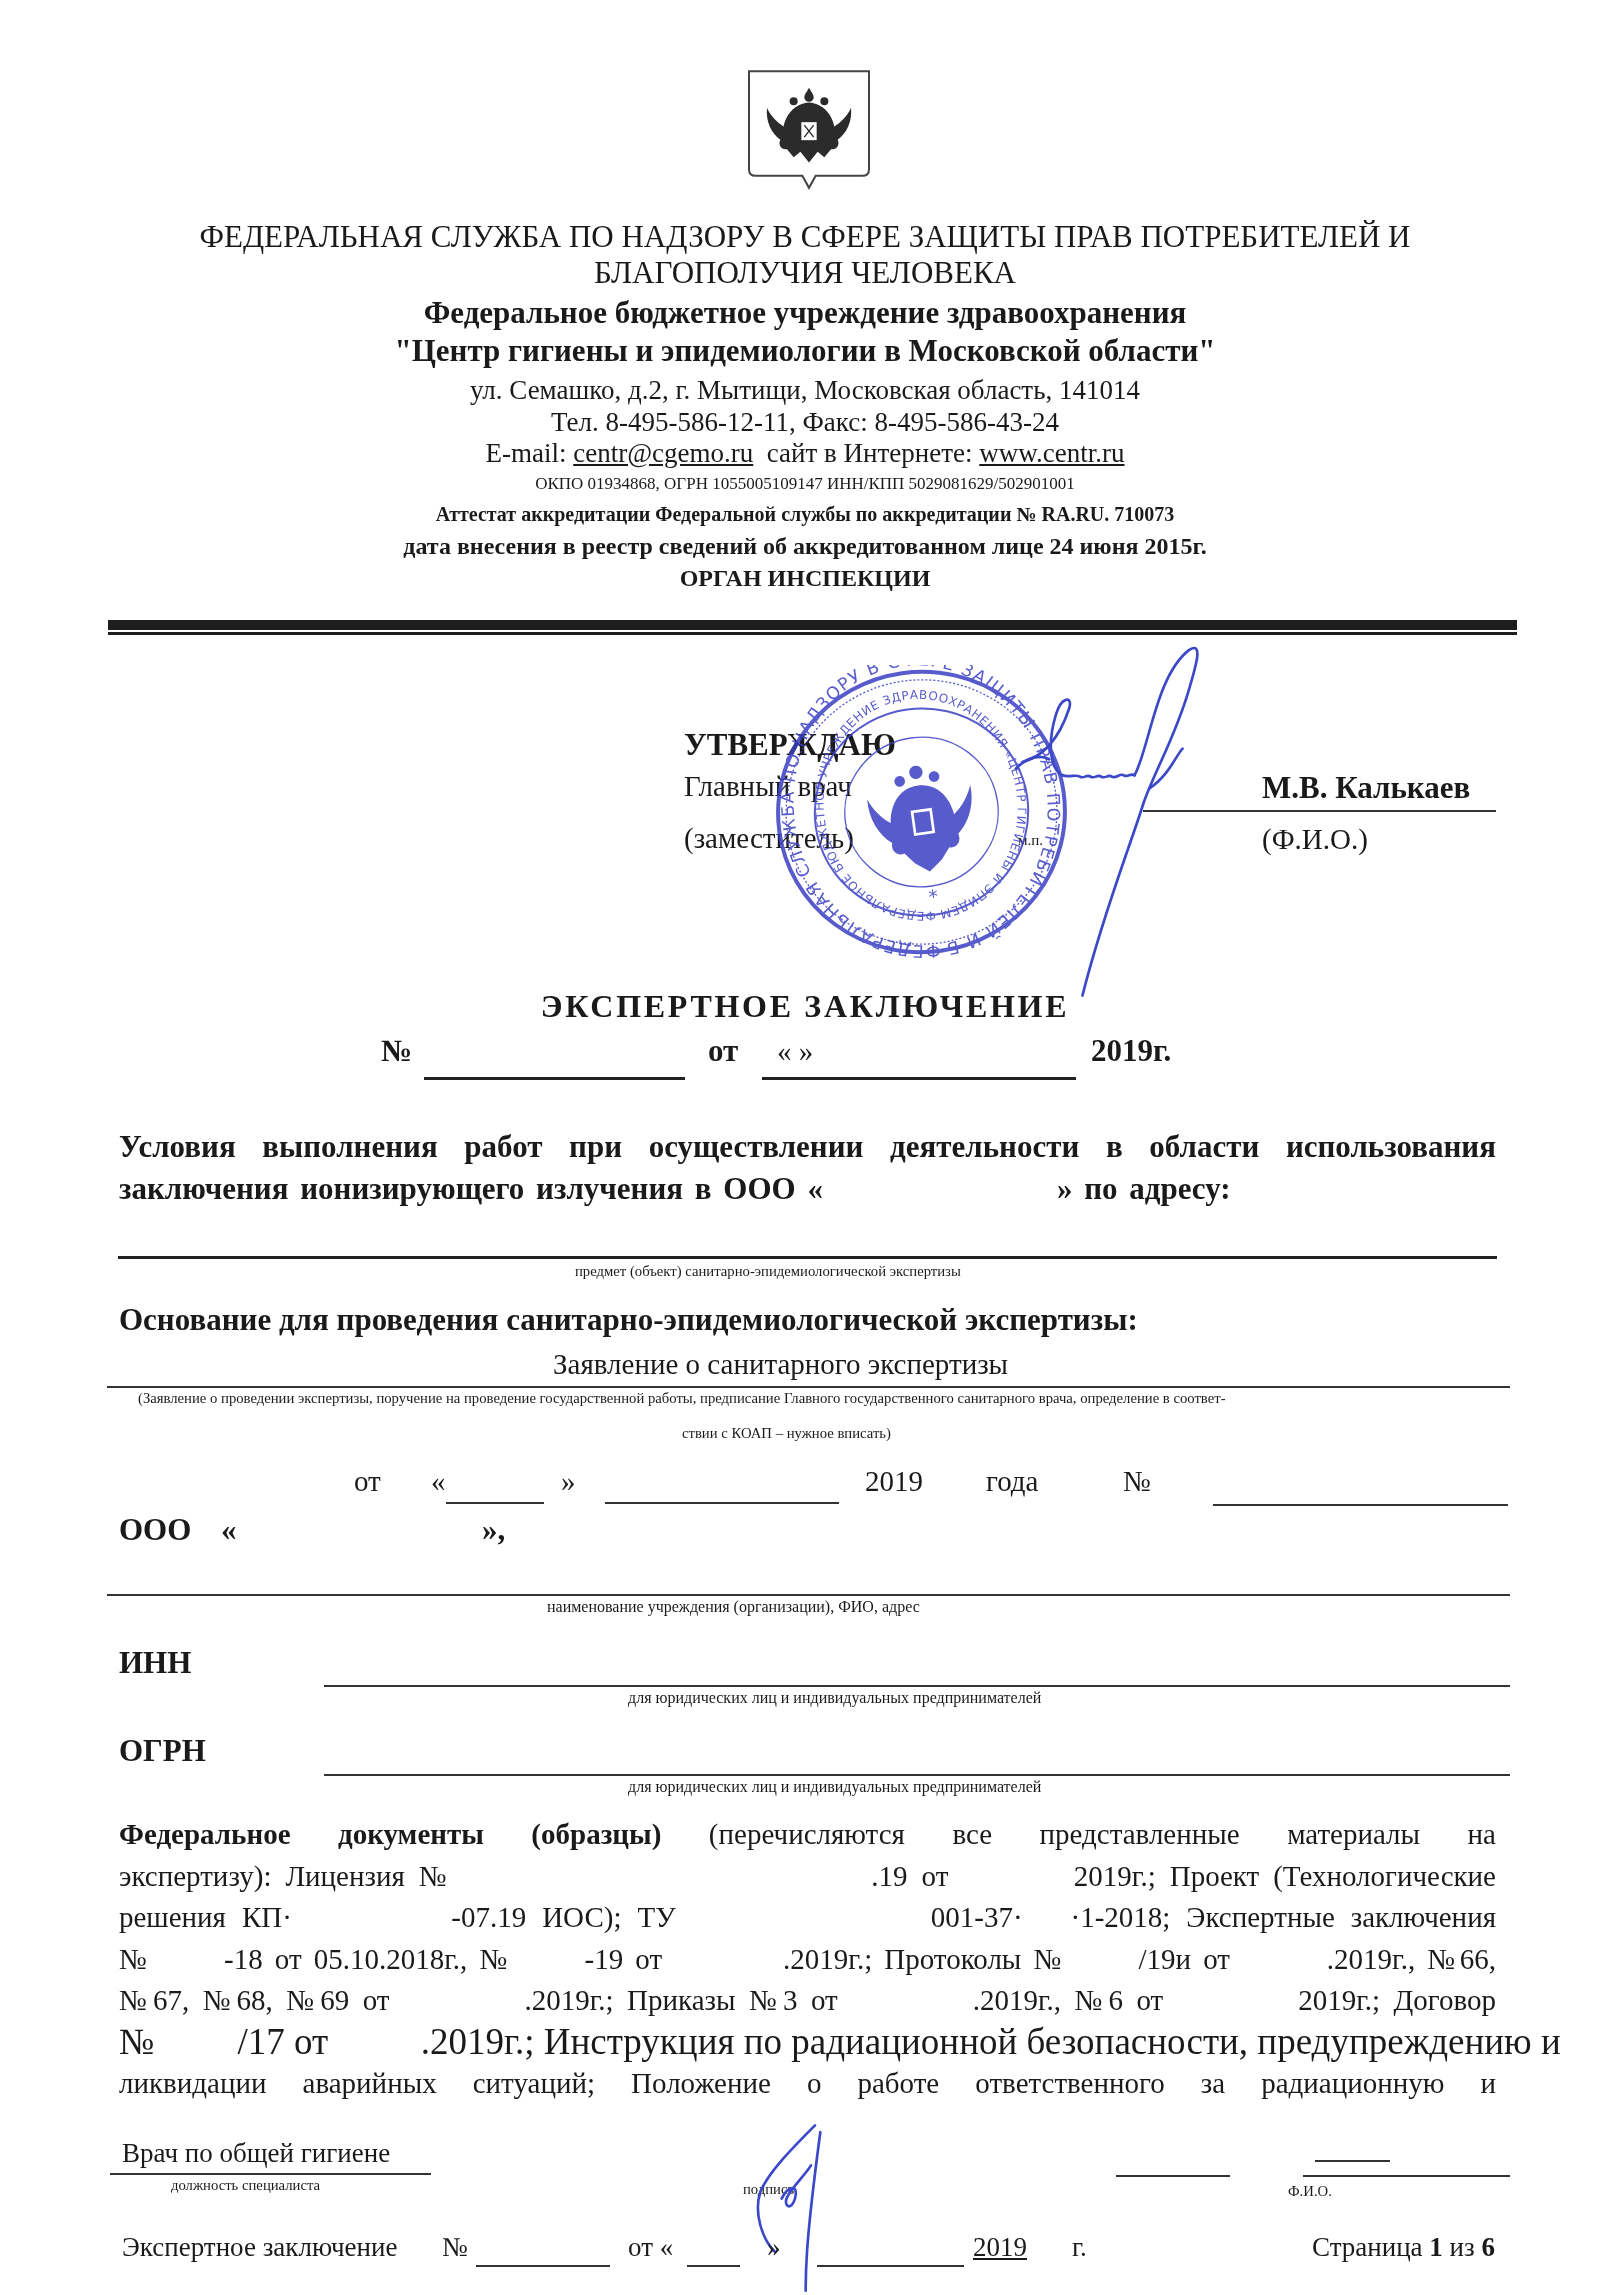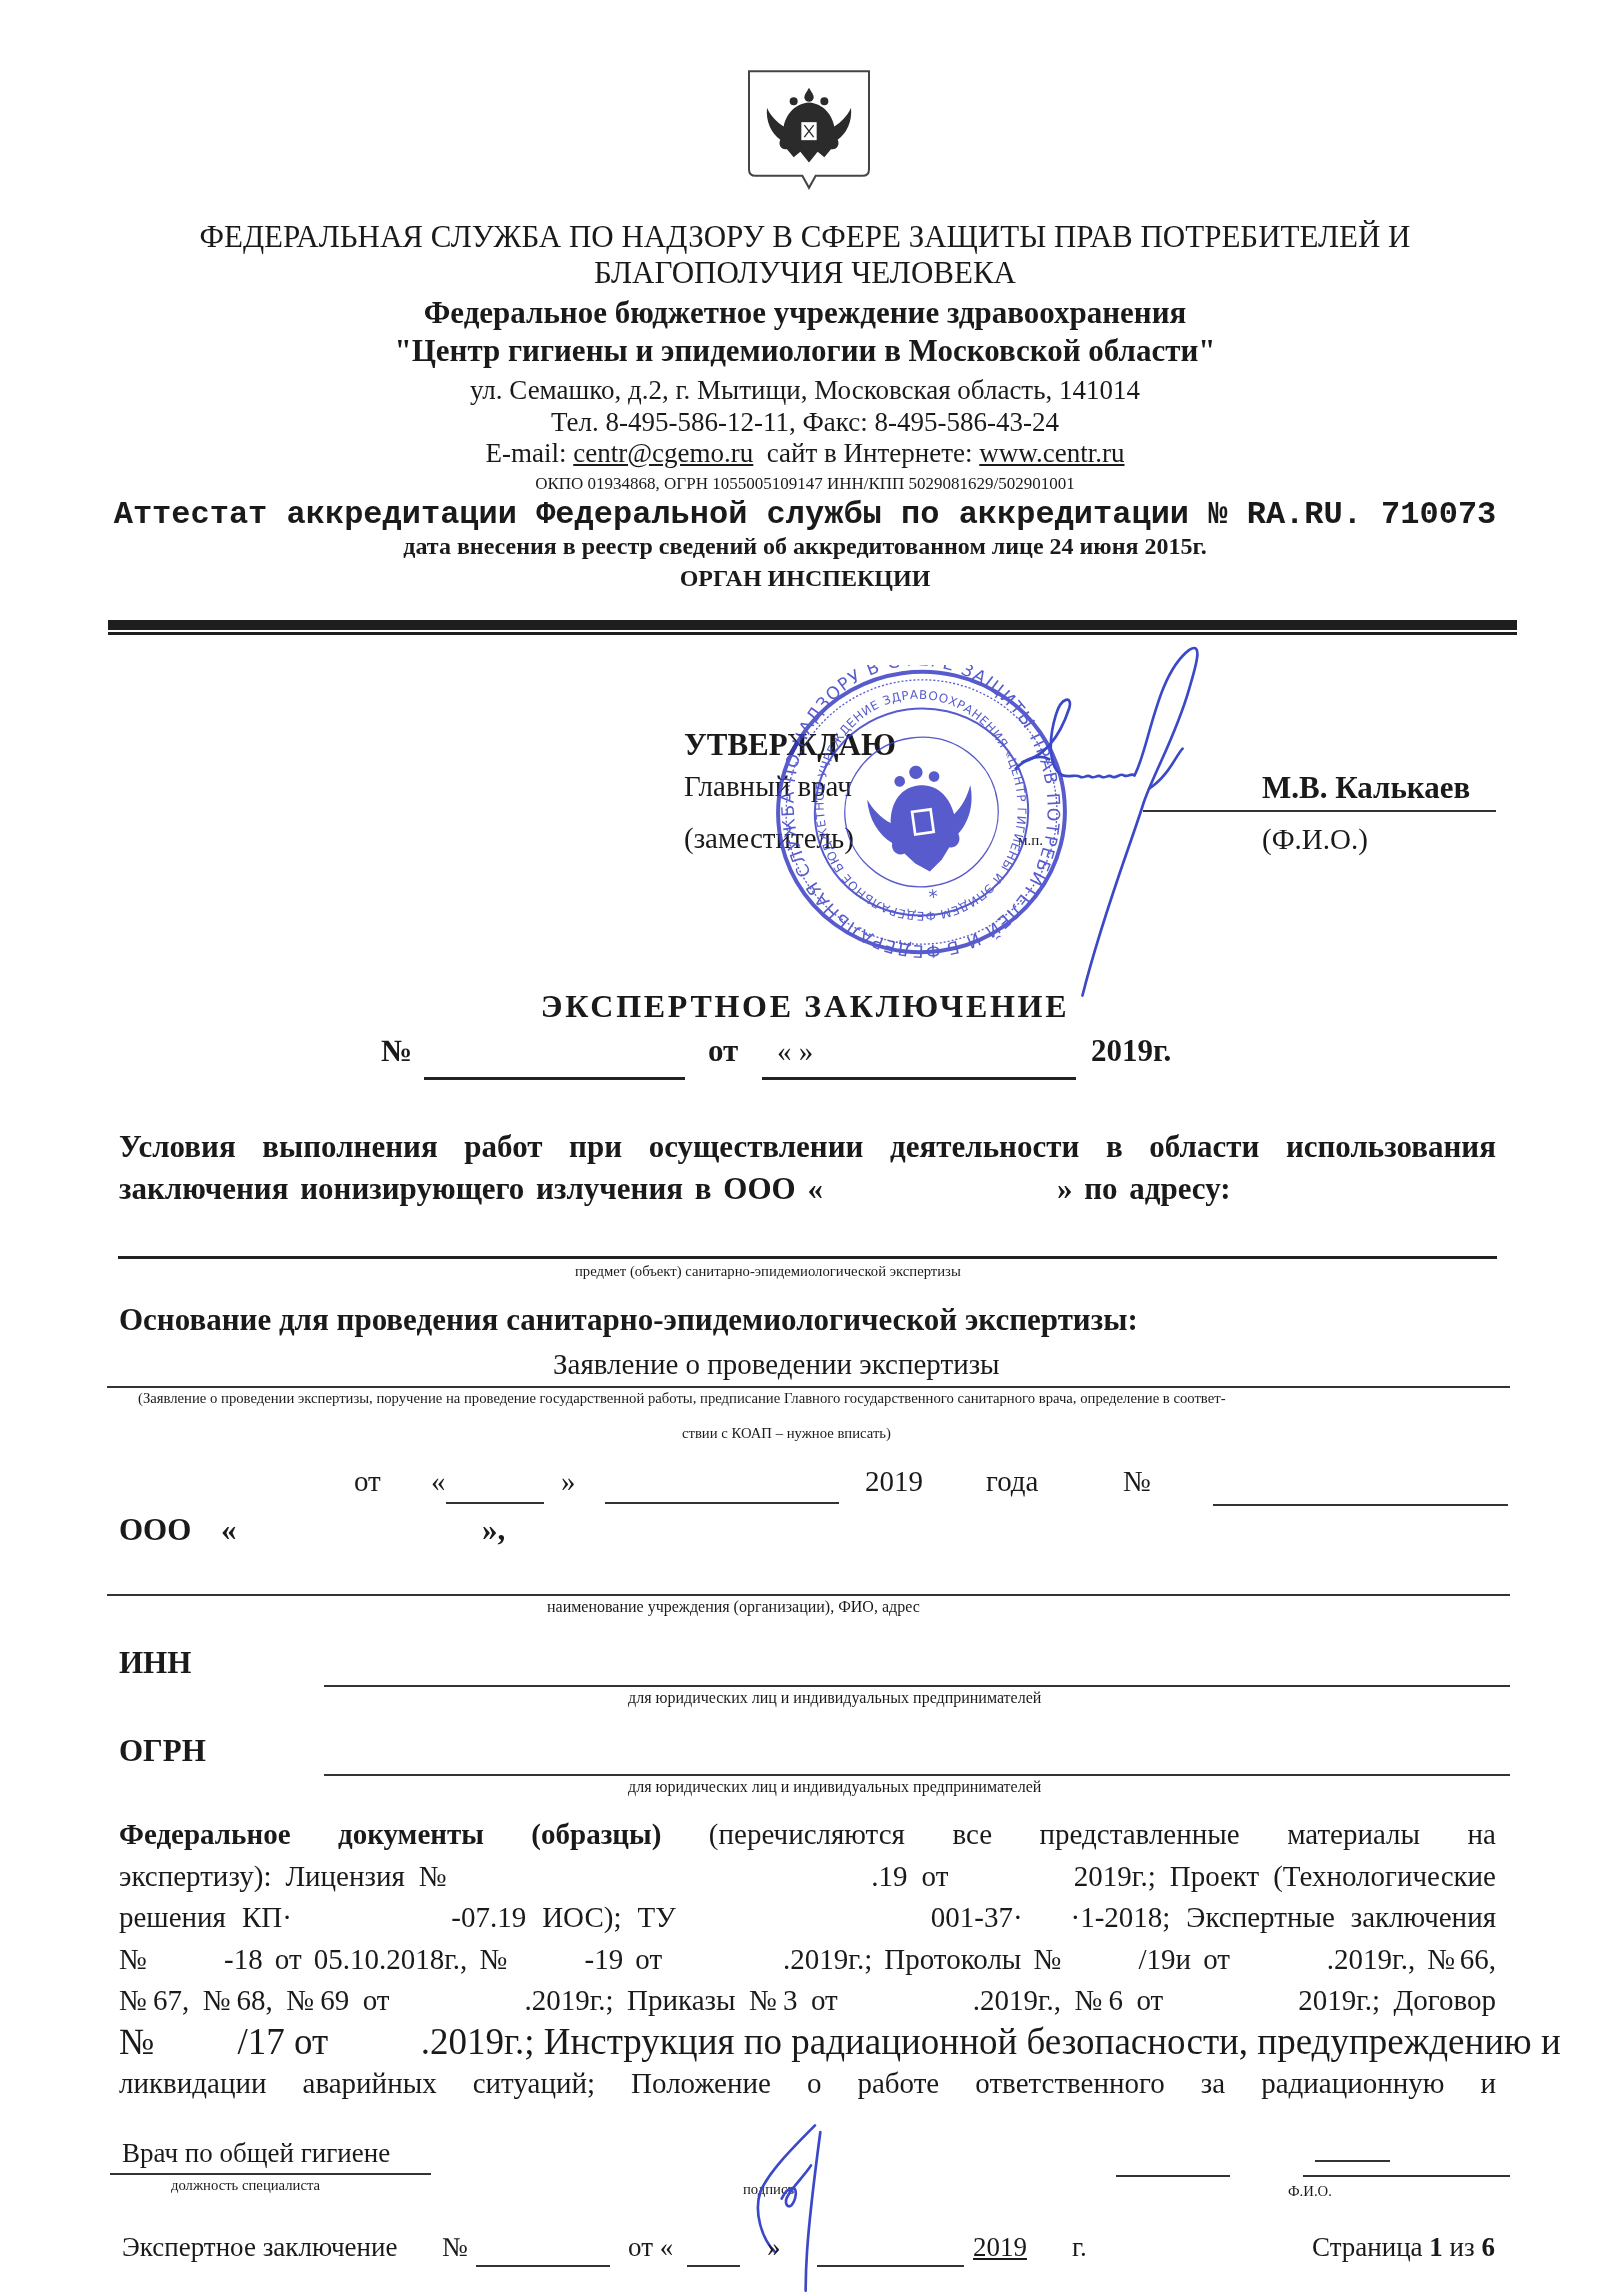--- a/index.html
+++ b/index.html
@@ -43,21 +43,21 @@
 <div class="abs hdr t44 b" style="top:333px;">"Центр гигиены и эпидемиологии в Московской области"</div>
 <div class="abs hdr t38" style="top:374px;">ул. Семашко, д.2, г. Мытищи, Московская область, 141014</div>
 <div class="abs hdr t38" style="top:406px;">Тел. 8-495-586-12-11, Факс: 8-495-586-43-24</div>
 <div class="abs hdr t38" style="top:437px;">
   <span>E-mail:</span>
   <a class="lnk">centr@cgemo.ru</a>&nbsp;
   <span>сайт в Интернете:</span>
   <a class="lnk">www.centr.ru</a>
 </div>
 <div class="abs hdr" style="top:469px;font-size:17px;line-height:29px;">ОКПО 01934868, ОГРН 1055005109147 ИНН/КПП 5029081629/502901001</div>
-<div class="abs hdr b" style="top:499px;font-size:32px;line-height:31px;font-family:Liberation Mono, monospace;">Аттестат аккредитации Федеральной службы по аккредитации № RA.RU. 710073</div>
+<div class="abs hdr b" style="top:499px;font-size:20px;line-height:31px;">Аттестат аккредитации Федеральной службы по аккредитации № RA.RU. 710073</div>
 <div class="abs hdr b" style="top:531px;font-size:24px;line-height:31px;">дата внесения в реестр сведений об аккредитованном лице 24 июня 2015г.</div>
 <div class="abs hdr b" style="top:563px;font-size:24px;line-height:31px;">ОРГАН ИНСПЕКЦИИ</div>
 
 <div class="abs" style="left:108px;top:620px;width:1409px;height:10px;background:#1e1e1e;"></div>
 <div class="abs" style="left:108px;top:632px;width:1409px;height:2.7px;background:#1e1e1e;"></div>
 
 <div class="abs b" style="left:684px;top:727px;font-size:31px;line-height:36px;">УТВЕРЖДАЮ</div>
 <div class="abs" style="left:684px;top:769px;font-size:29px;line-height:35px;">Главный врач</div>
 <div class="abs" style="left:684px;top:821px;font-size:29px;line-height:35px;">(заместитель)</div>
 <div class="abs" style="left:1018px;top:826px;font-size:15px;line-height:28px;">м.п.</div>
@@ -114,21 +114,21 @@
 <div class="abs b" style="left:1091px;top:1033px;font-size:31px;line-height:36px;">2019г.</div>
 
 <div class="abs b just" style="left:119px;top:1129px;width:1377px;font-size:31px;line-height:36px;">Условия выполнения работ при осуществлении деятельности в области использования</div>
 <div class="abs b" style="left:119px;top:1171px;font-size:31px;line-height:36px;word-spacing:4px;">
   <span>заключения ионизирующего излучения в ООО «</span><span class="blank" style="width:234px;border:none;"></span><span>» по адресу:</span>
 </div>
 <div class="line" style="left:118px;top:1256px;width:1379px;height:3.3px;"></div>
 <div class="abs small" style="left:575px;top:1263px;">предмет (объект) санитарно-эпидемиологической экспертизы</div>
 
 <div class="abs b" style="left:119px;top:1302px;font-size:31px;line-height:36px;">Основание для проведения санитарно-эпидемиологической экспертизы:</div>
-<div class="abs" style="left:553px;top:1347px;font-size:29px;line-height:35px;">Заявление о проведении экспертизы</div>
+<div class="abs" style="left:553px;top:1347px;font-size:29px;line-height:35px;">Заявление о санитарного экспертизы</div>
 <div class="line thin" style="left:107px;top:1386px;width:1403px;"></div>
 <div class="abs small" style="left:138px;top:1390px;">(Заявление о проведении экспертизы, поручение на проведение государственной работы, предписание Главного государственного санитарного врача, определение в соответ-</div>
 <div class="abs small" style="left:682px;top:1425px;">ствии с КОАП – нужное вписать)</div>
 
 <div class="abs" style="left:354px;top:1464px;font-size:29px;line-height:35px;">от</div>
 <div class="abs" style="left:431px;top:1464px;font-size:29px;line-height:35px;">«</div>
 <div class="line thin" style="left:446px;top:1502px;width:98px;"></div>
 <div class="abs" style="left:561px;top:1464px;font-size:29px;line-height:35px;">»</div>
 <div class="line thin" style="left:605px;top:1502px;width:234px;"></div>
 <div class="abs" style="left:865px;top:1464px;font-size:29px;line-height:35px;">2019</div>

